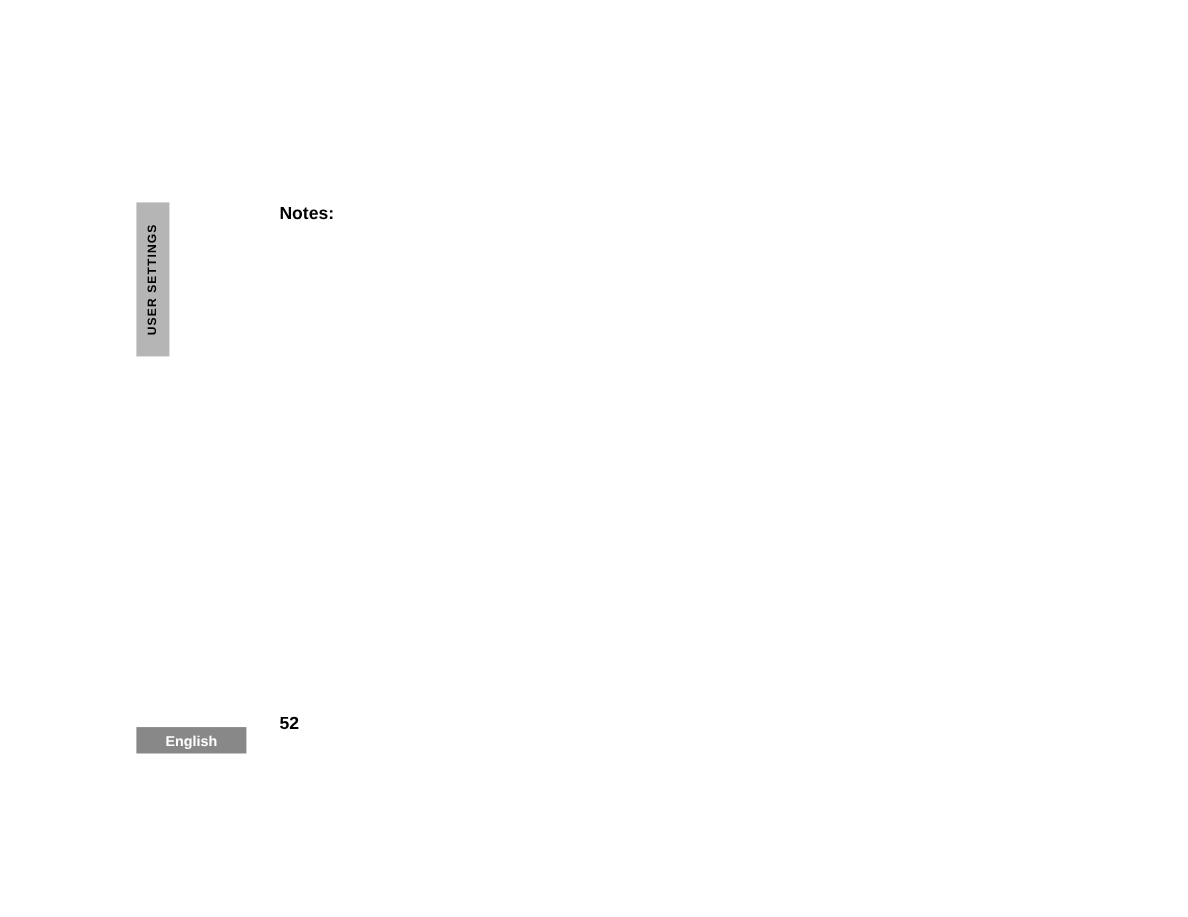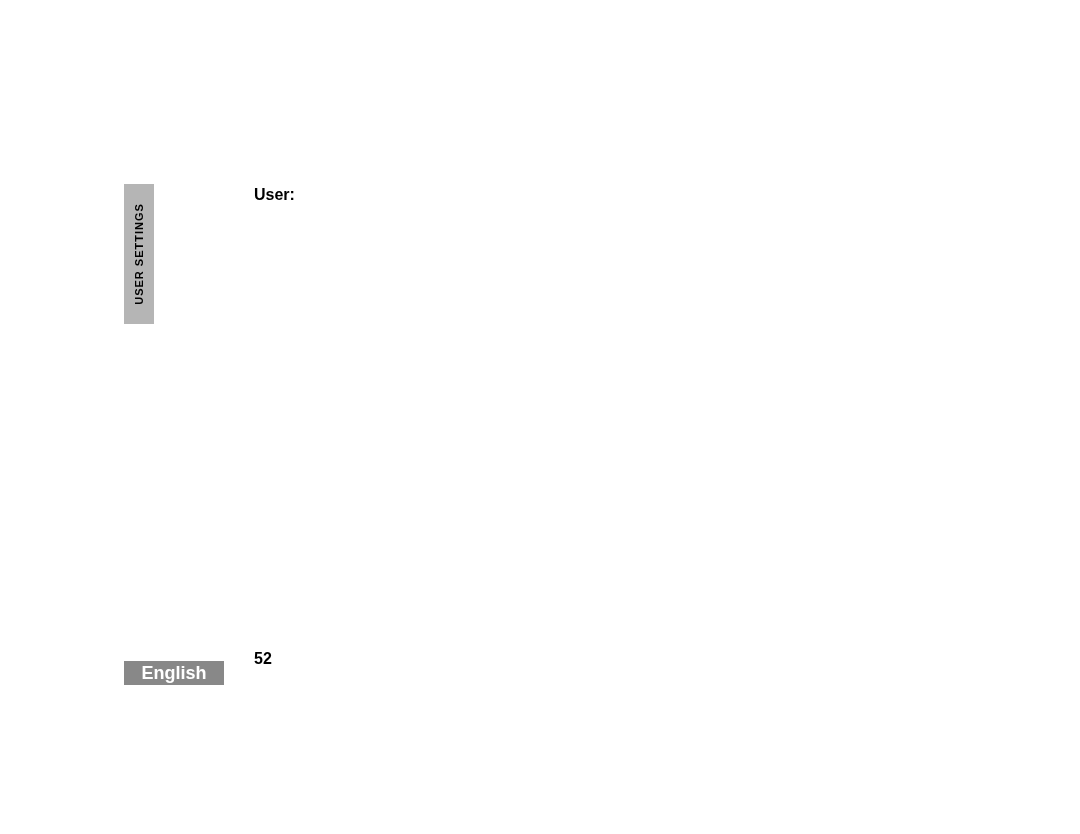--- a/index.html
+++ b/index.html
@@ -62,30 +62,30 @@
       left: 0;
       top: 477px;
       width: 100px;
       height: 24px;
       background: #888888;
       display: flex;
       align-items: center;
       justify-content: center;
     }
     .language-text {
-      font-size: 18px;
+      font-size: 13px;
       font-weight: bold;
       color: #ffffff;
     }
   </style>
 </head>
 <body>
 
 <div class="page-container">
   <div class="side-tab">
     <span class="side-tab-text">User Settings</span>
   </div>
-  <div class="notes-heading">User:</div>
+  <div class="notes-heading">Notes:</div>
   <div class="page-number">52</div>
   <div class="language-tab">
     <span class="language-text">English</span>
   </div>
 </div>
 
 </body></html>

